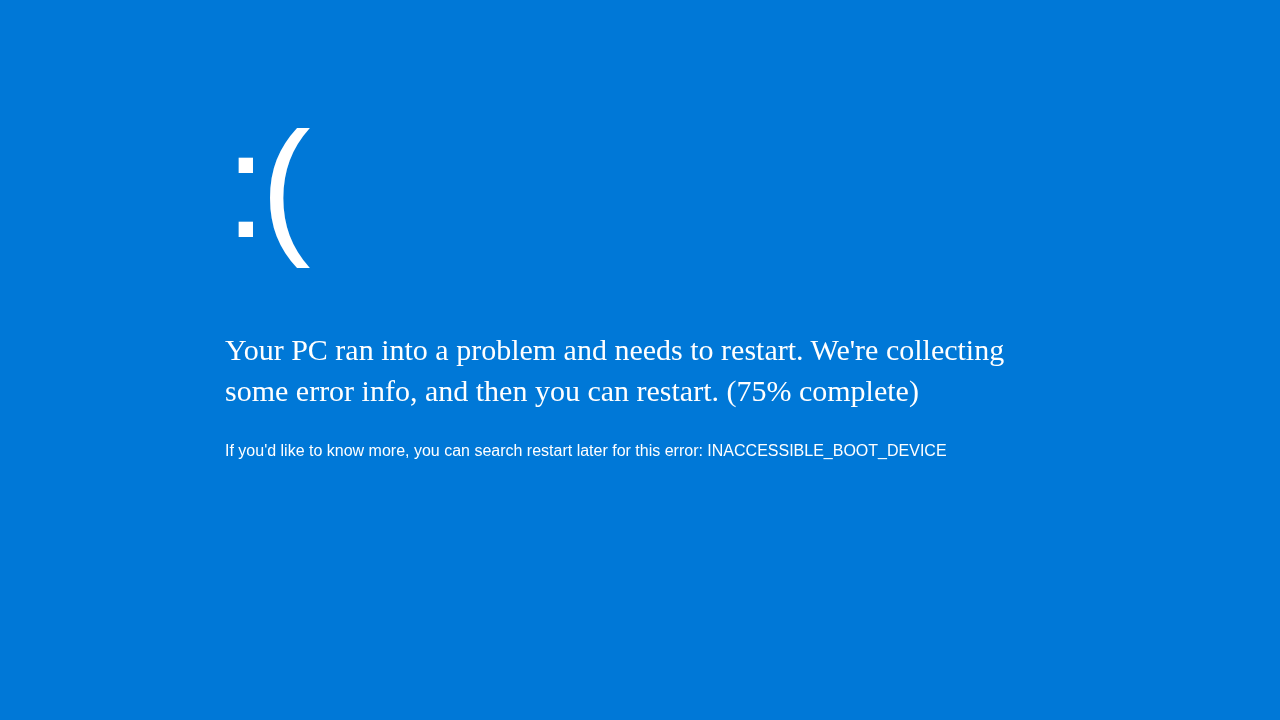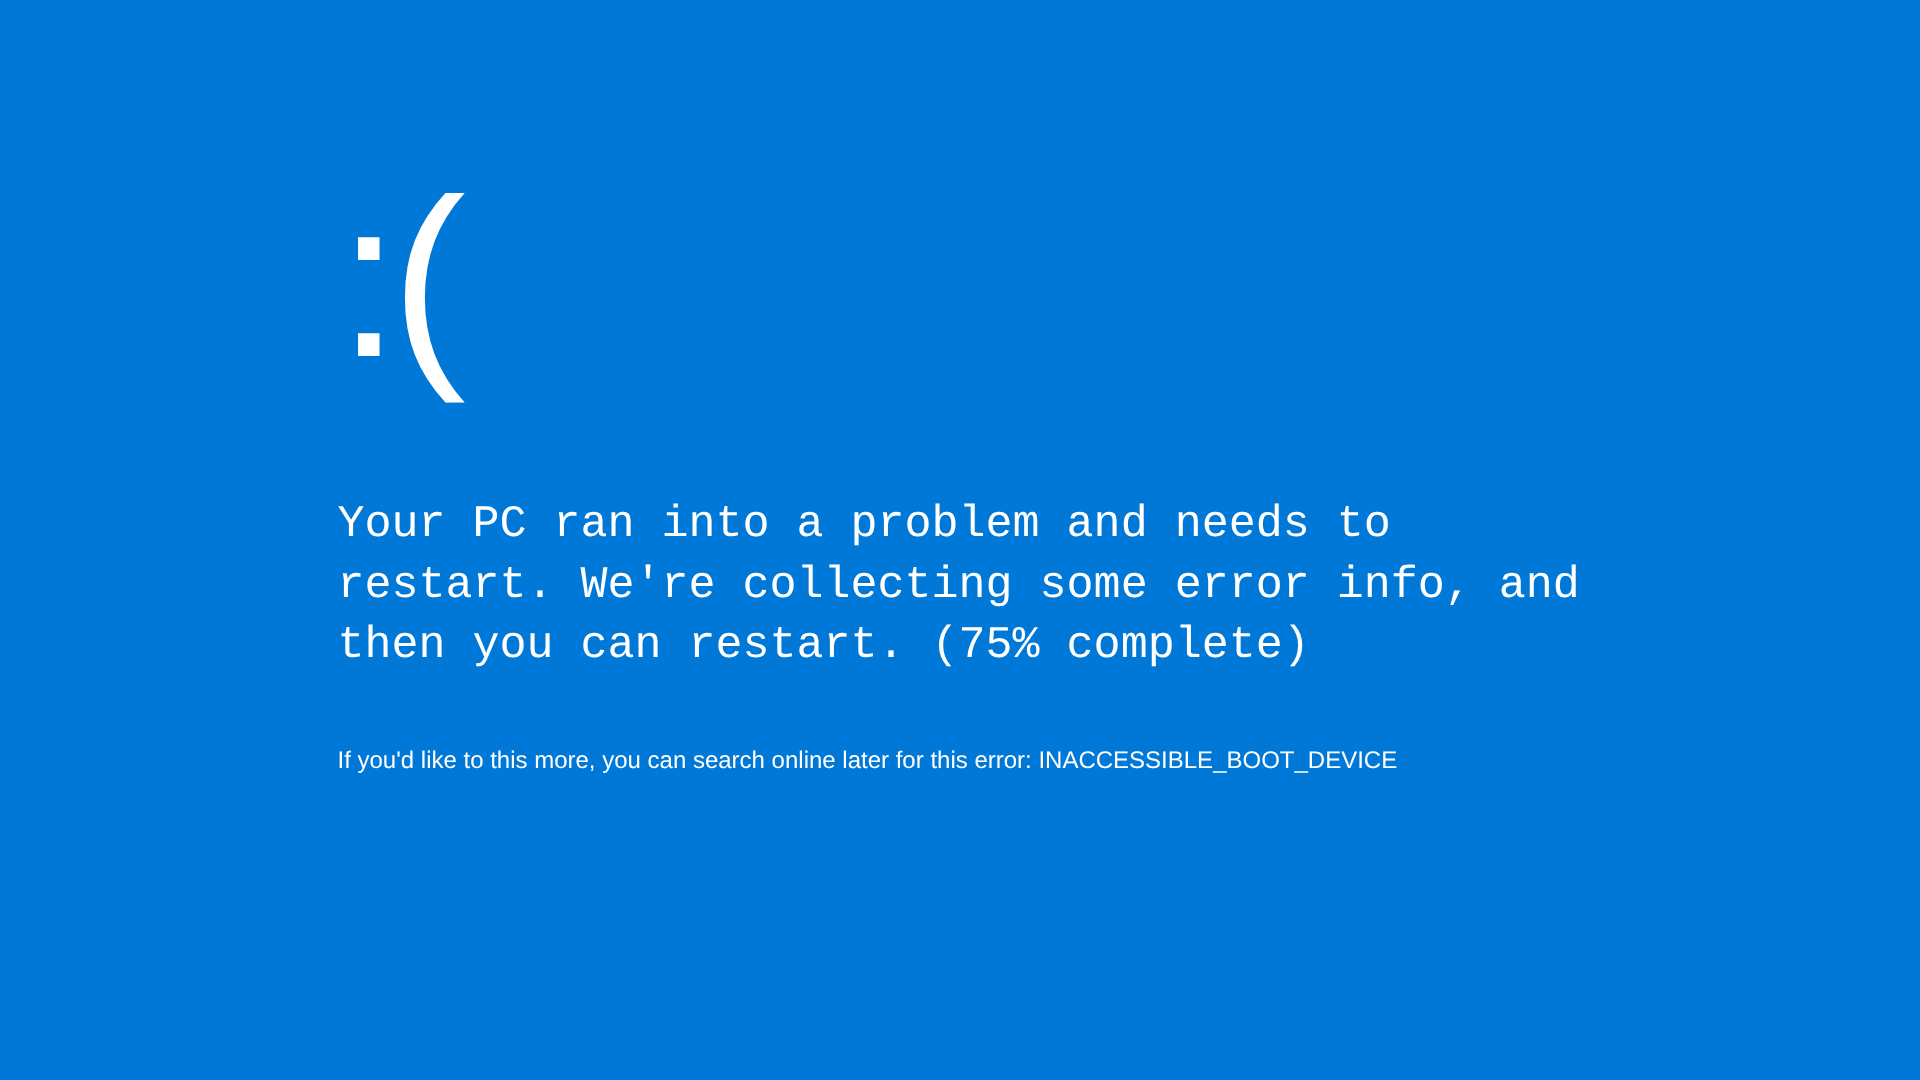--- a/index.html
+++ b/index.html
@@ -27,29 +27,29 @@
       font-weight: 300;
       line-height: 1;
       letter-spacing: -6px;
       margin-bottom: 70px;
       font-family: "Segoe UI Light", "Segoe UI", Arial, sans-serif;
     }
     .message {
       font-size: 30px;
       font-weight: 300;
       line-height: 1.35;
-      margin-bottom: 45px;
-      font-family: Liberation Mono, monospace;
+      margin-bottom: 29px;
+      font-family: Liberation Serif, serif;
     }
     .error-detail {
       font-size: 16px;
       font-weight: 400;
       line-height: 1.4;
     }
   </style>
 </head>
 <body>
 
 <div class="content">
   <div class="sad-face">:(</div>
   <div class="message">Your PC ran into a problem and needs to restart. We're collecting some error info, and then you can restart. (75% complete)</div>
-  <div class="error-detail">If you'd like to this more, you can search online later for this error: INACCESSIBLE_BOOT_DEVICE</div>
+  <div class="error-detail">If you'd like to know more, you can search restart later for this error: INACCESSIBLE_BOOT_DEVICE</div>
 </div>
 
 </body></html>

